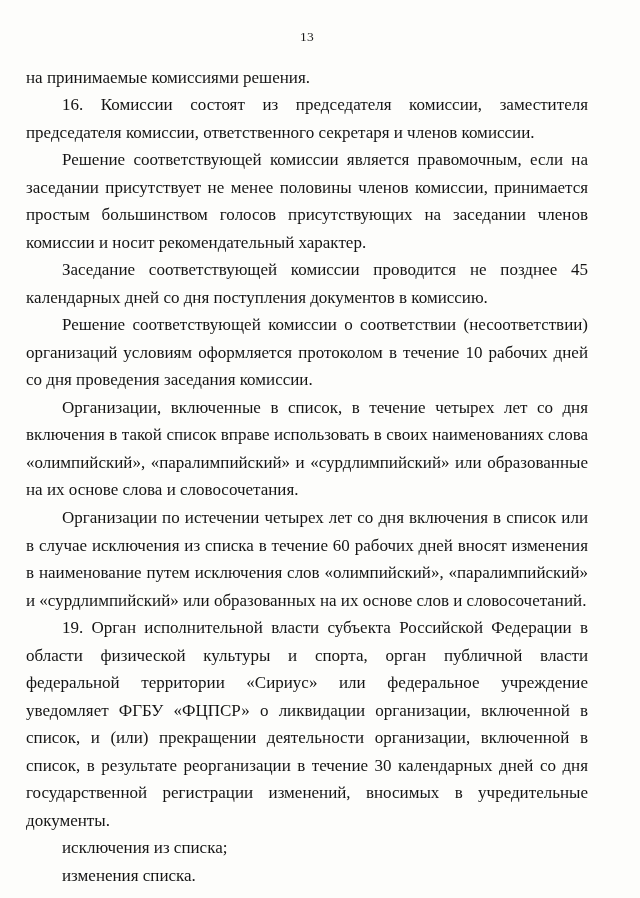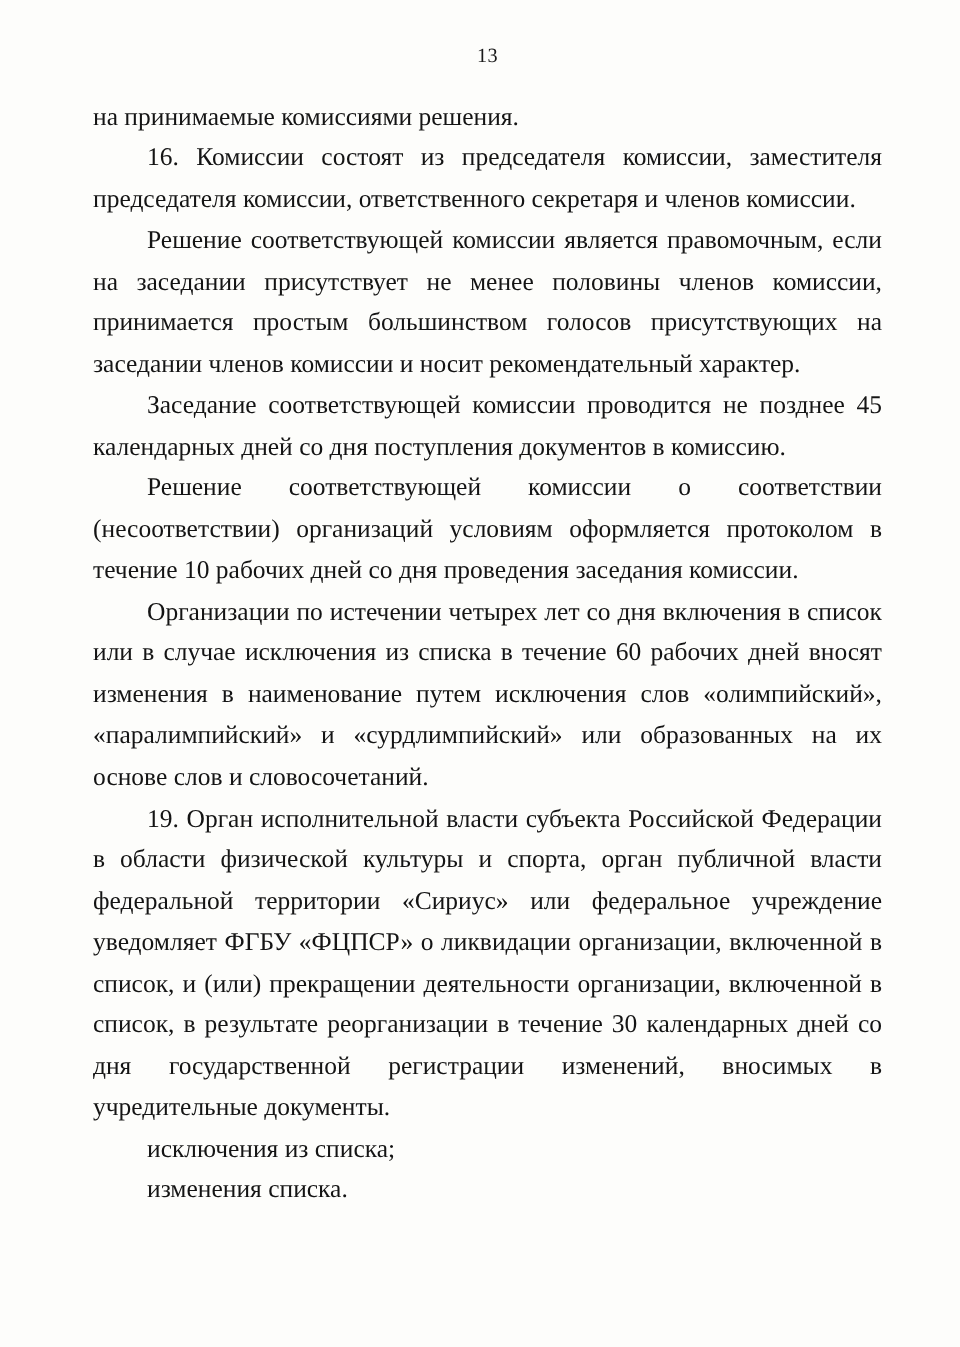--- a/index.html
+++ b/index.html
@@ -13,21 +13,21 @@
     overflow: hidden;
     font-family: "Liberation Serif", "DejaVu Serif", serif;
     color: #111111;
   }
   .page {
     position: relative;
     width: 640px;
     height: 898px;
     background: #fdfdfb;
     box-sizing: border-box;
-    padding: 30px 52px 0 62px;
+    padding: 30px 52px 0 26px;
   }
   .page-number {
     text-align: center;
     font-size: 13.5px;
     line-height: 1;
     margin: 0 0 20px 0;
     color: #1a1a1a;
     letter-spacing: 0.3px;
   }
   .doc-body {
@@ -61,18 +61,19 @@
 <body>
 
 <div class="page">
   <div class="page-number">13</div>
   <div class="doc-body">
     <p class="para no-indent last-left">на принимаемые комиссиями решения.</p>
     <p class="para last-left">16. Комиссии состоят из председателя комиссии, заместителя председателя комиссии, ответственного секретаря и членов комиссии.</p>
     <p class="para last-left">Решение соответствующей комиссии является правомочным, если на заседании присутствует не менее половины членов комиссии, принимается простым большинством голосов присутствующих на заседании членов комиссии и носит рекомендательный характер.</p>
     <p class="para last-left">Заседание соответствующей комиссии проводится не позднее 45 календарных дней со дня поступления документов в комиссию.</p>
     <p class="para last-left">Решение соответствующей комиссии о соответствии (несоответствии) организаций условиям оформляется протоколом в течение 10 рабочих дней со дня проведения заседания комиссии.</p>
+    <p class="para last-left">Организации, включенные в список, в течение четырех лет со дня включения в такой список вправе использовать в своих наименованиях слова «олимпийский», «паралимпийский» и «сурдлимпийский» или образованные на их основе слова и словосочетания.</p>
     <p class="para last-left">Организации по истечении четырех лет со дня включения в список или в случае исключения из списка в течение 60 рабочих дней вносят изменения в наименование путем исключения слов «олимпийский», «паралимпийский» и «сурдлимпийский» или образованных на их основе слов и словосочетаний.</p>
     <p class="para last-left">19. Орган исполнительной власти субъекта Российской Федерации в области физической культуры и спорта, орган публичной власти федеральной территории «Сириус» или федеральное учреждение уведомляет ФГБУ «ФЦПСР» о ликвидации организации, включенной в список, и (или) прекращении деятельности организации, включенной в список, в результате реорганизации в течение 30 календарных дней со дня государственной регистрации изменений, вносимых в учредительные документы.</p>
     <p class="para plain">исключения из списка;</p>
     <p class="para plain">изменения списка.</p>
   </div>
 </div>
 
 </body></html>

